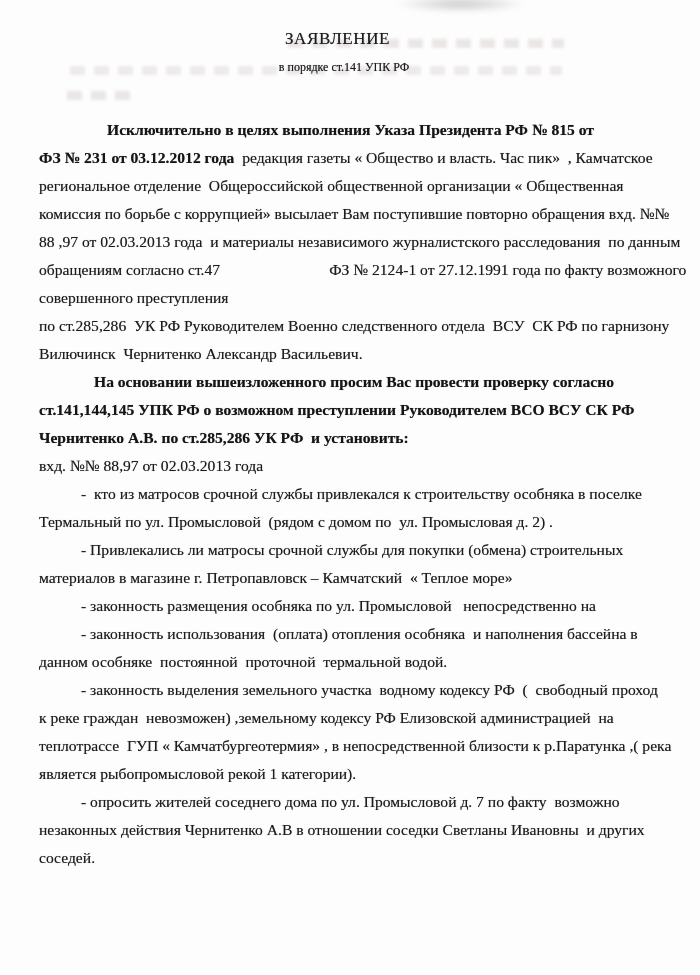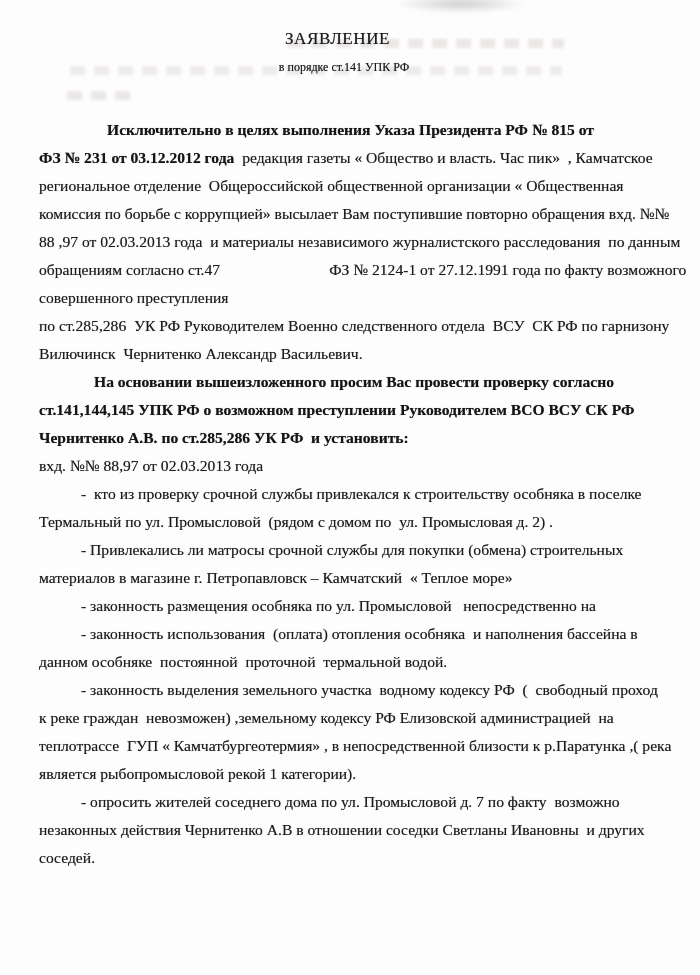--- a/index.html
+++ b/index.html
@@ -68,21 +68,21 @@
       <div class="line indent-none"><span class="run">комиссия по борьбе с коррупцией» высылает Вам поступившие повторно обращения вхд. №№</span></div>
       <div class="line indent-none"><span class="run">88 ,97 от 02.03.2013 года  и материалы независимого журналистского расследования  по данным</span></div>
       <div class="line indent-none"><span class="run">обращениям согласно ст.47                            ФЗ № 2124-1 от 27.12.1991 года по факту возможного</span></div>
       <div class="line indent-none"><span class="run">совершенного преступления</span></div>
       <div class="line indent-none"><span class="run">по ст.285,286  УК РФ Руководителем Военно следственного отдела  ВСУ  СК РФ по гарнизону</span></div>
       <div class="line indent-none"><span class="run">Вилючинск  Чернитенко Александр Васильевич.</span></div>
       <div class="line indent-para2"><span class="run bold">На основании вышеизложенного просим Вас провести проверку согласно</span></div>
       <div class="line indent-none"><span class="run bold">ст.141,144,145 УПК РФ о возможном преступлении Руководителем ВСО ВСУ СК РФ</span></div>
       <div class="line indent-none"><span class="run bold">Чернитенко А.В. по ст.285,286 УК РФ  и установить:</span></div>
       <div class="line indent-none"><span class="run">вхд. №№ 88,97 от 02.03.2013 года</span></div>
-      <div class="line indent-item"><span class="run">-  кто из проверку срочной службы привлекался к строительству особняка в поселке</span></div>
+      <div class="line indent-item"><span class="run">-  кто из матросов срочной службы привлекался к строительству особняка в поселке</span></div>
       <div class="line indent-none"><span class="run">Термальный по ул. Промысловой  (рядом с домом по  ул. Промысловая д. 2) .</span></div>
       <div class="line indent-item"><span class="run">- Привлекались ли матросы срочной службы для покупки (обмена) строительных</span></div>
       <div class="line indent-none"><span class="run">материалов в магазине г. Петропавловск – Камчатский  « Теплое море»</span></div>
       <div class="line indent-item"><span class="run">- законность размещения особняка по ул. Промысловой   непосредственно на</span></div>
       <div class="line indent-item"><span class="run">- законность использования  (оплата) отопления особняка  и наполнения бассейна в</span></div>
       <div class="line indent-none"><span class="run">данном особняке  постоянной  проточной  термальной водой.</span></div>
       <div class="line indent-item"><span class="run">- законность выделения земельного участка  водному кодексу РФ  (  свободный проход</span></div>
       <div class="line indent-none"><span class="run">к реке граждан  невозможен) ,земельному кодексу РФ Елизовской администрацией  на</span></div>
       <div class="line indent-none"><span class="run">теплотрассе  ГУП « Камчатбургеотермия» , в непосредственной близости к р.Паратунка ,( река</span></div>
       <div class="line indent-none"><span class="run">является рыбопромысловой рекой 1 категории).</span></div>

